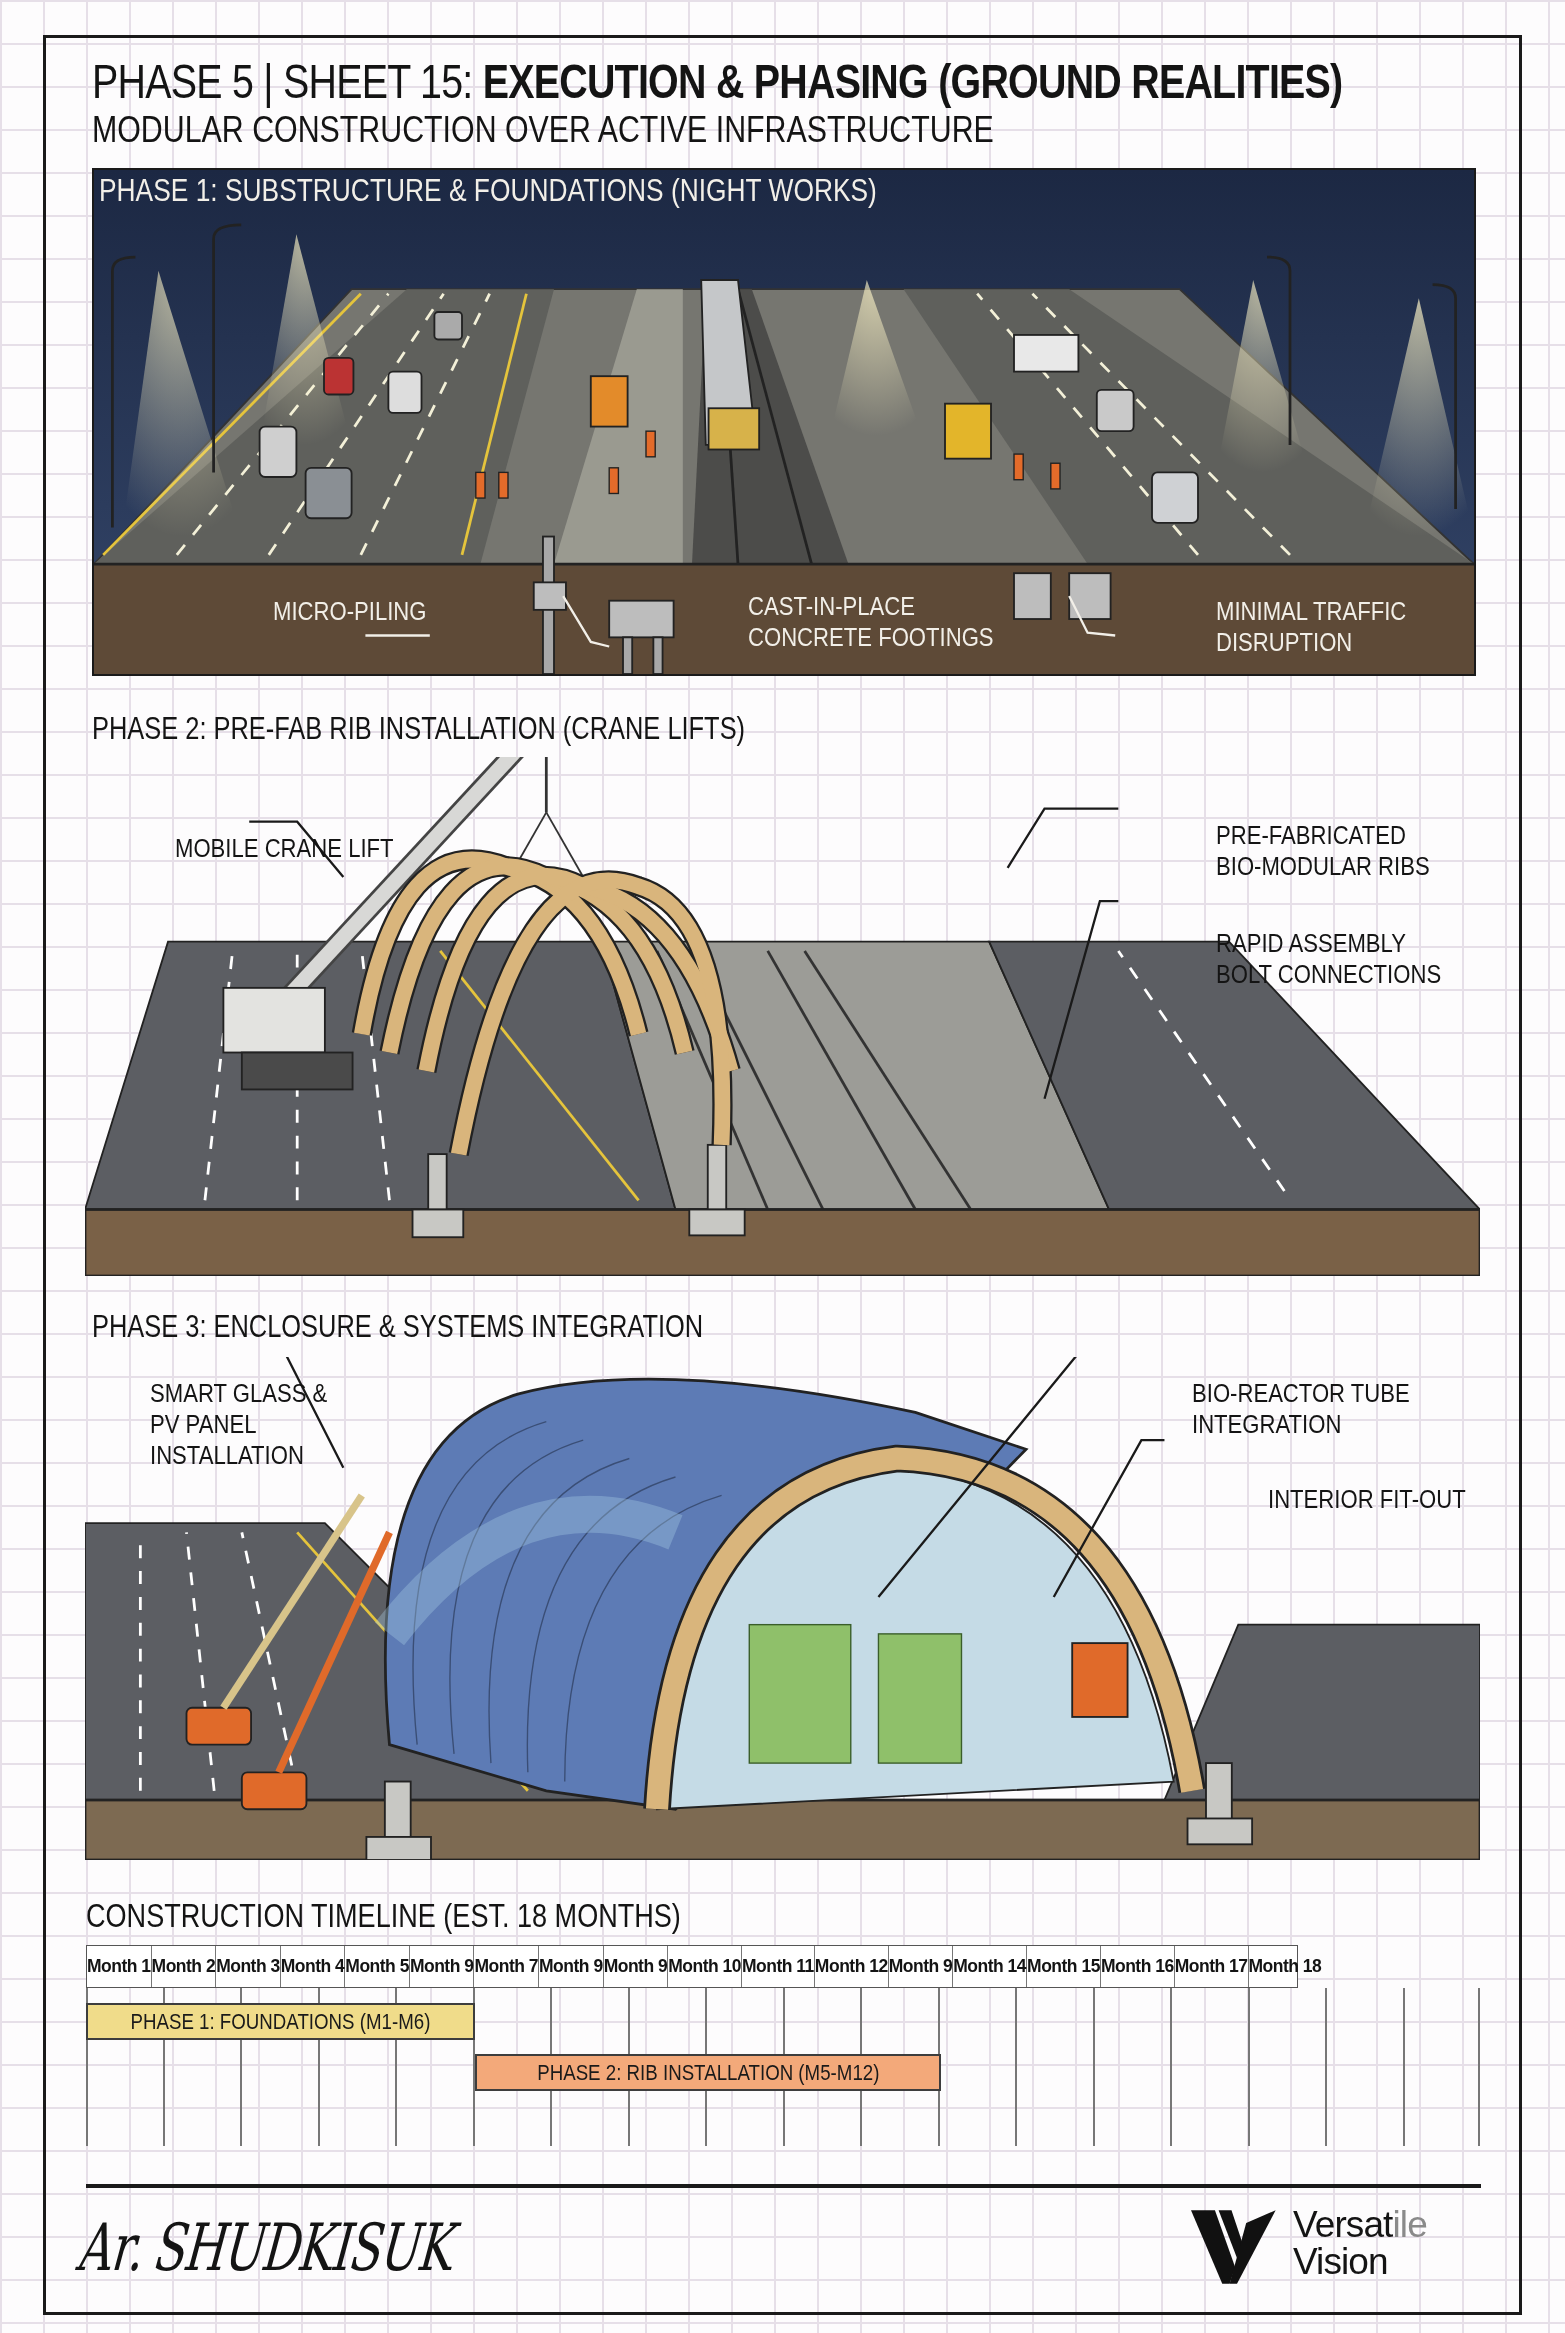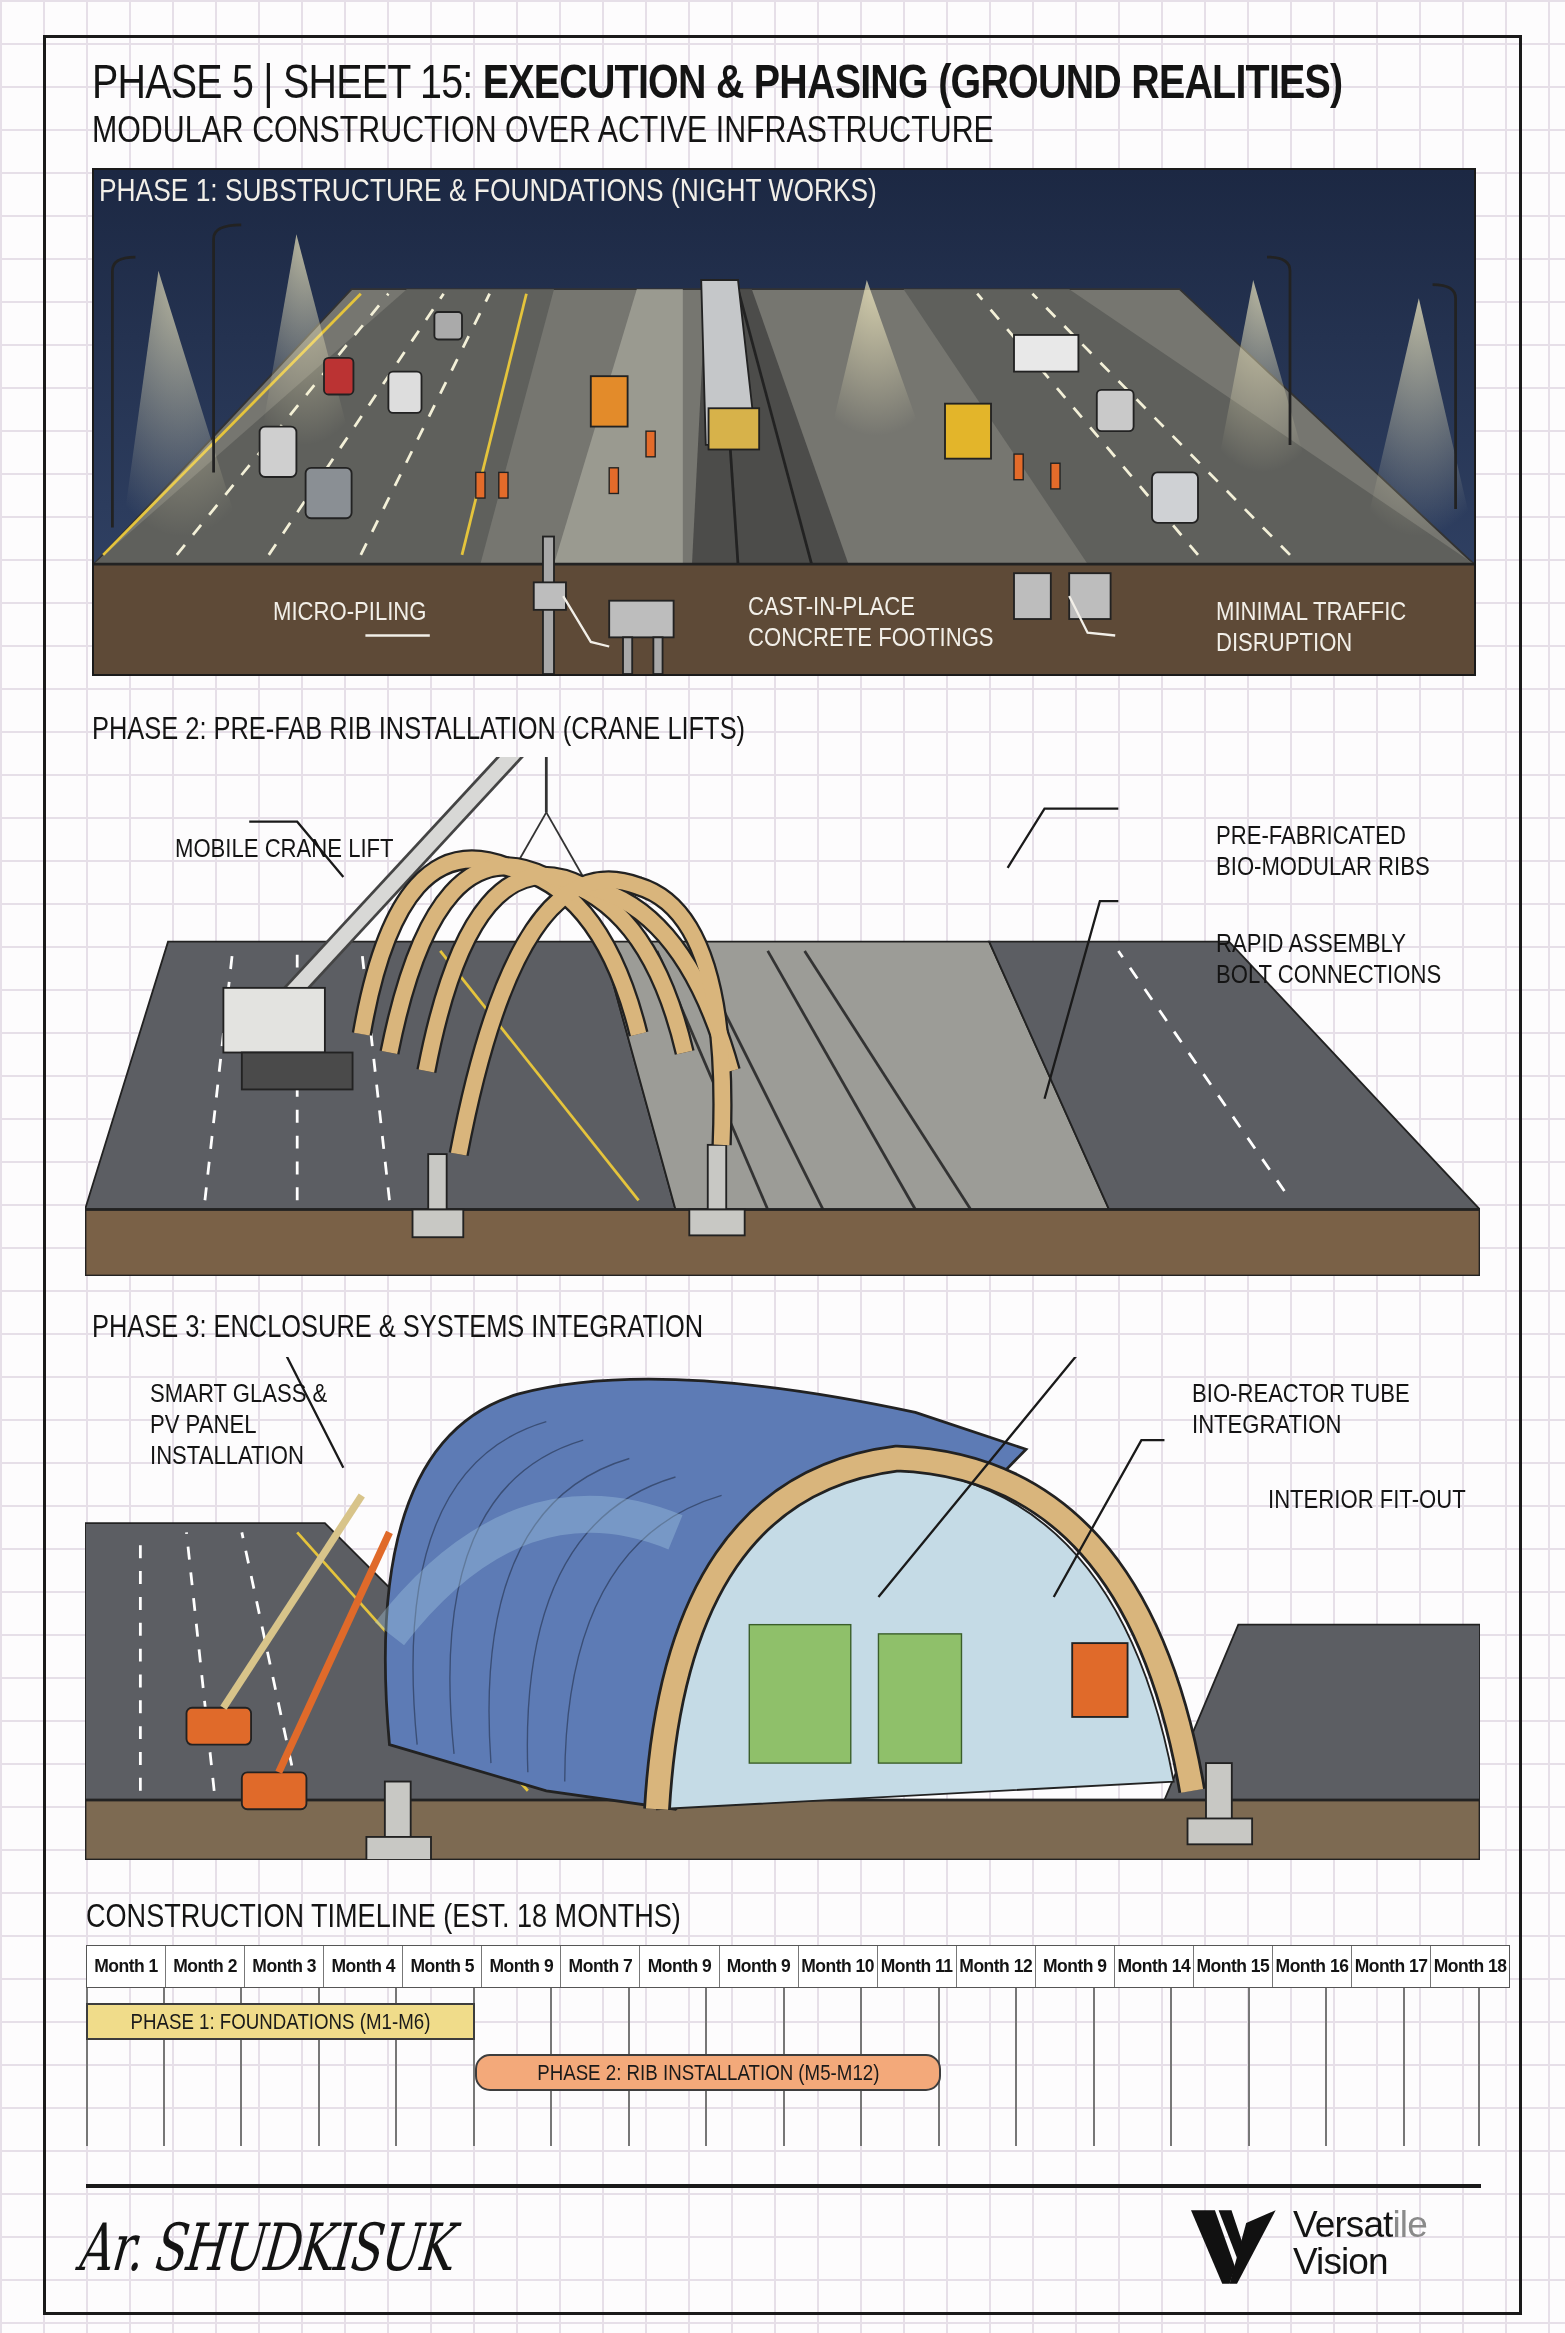--- a/index.html
+++ b/index.html
@@ -44,21 +44,21 @@
   .panel svg { display: block; width: 100%; height: 100%; }
 
   
   .timeline-title {
     position: absolute; left: 86px; top: 1897px; font-size: 33px; white-space: nowrap;
     transform: scaleX(0.82); transform-origin: left top;
   }
   .timeline {
     position: absolute; left: 86px; top: 1945px; width: 1394px; height: 201px;
   }
-  .month-row { position: absolute; left: 0; top: 0; width: 1424px; height: 43px;
+  .month-row { position: absolute; left: 0; top: 0; width: 1212px; height: 43px;
     display: flex; border: 1.8px solid #555; background: #fff; }
   .month-cell { flex: 1; border-right: 1.8px solid #777; font-size: 17.5px; font-weight: 700;
     display: flex; align-items: center; justify-content: center; white-space: nowrap;
     letter-spacing: -0.5px; }
   .month-cell:last-child { border-right: none; }
   .vline { position: absolute; top: 43px; width: 1.8px; height: 158px; background: #777; }
   .bar {
     position: absolute; height: 37px; border: 2.8px solid #3d3d3d;
     display: flex; align-items: center; justify-content: center;
     font-size: 22px; white-space: nowrap; color: #1a1a1a;
@@ -364,21 +364,21 @@
   <div class="vline" style="left:1007px"></div>
   <div class="vline" style="left:1084px"></div>
   <div class="vline" style="left:1162px"></div>
   <div class="vline" style="left:1239px"></div>
   <div class="vline" style="left:1317px"></div>
   <div class="vline" style="left:1392px"></div>
 
   <div class="bar" style="left:0; top:58px; width:389px; background:#f0dc8a;">
     <span>PHASE 1: FOUNDATIONS (M1-M6)</span>
   </div>
-  <div class="bar" style="left:389px; top:109px; width:466px; background:#f3a97a;border-radius:15px;">
+  <div class="bar" style="left:389px; top:109px; width:466px; background:#f3a97a;">
     <span>PHASE 2: RIB INSTALLATION (M5-M12)</span>
   </div>
 </div>
 
 <div class="footer-rule"></div>
 <div class="signature">Ar. SHUDKISUK</div>
 <div class="logo">
   <svg width="92" height="74" viewBox="0 0 100 80" style="position:absolute; left:0; top:3.7px;">
     <polygon points="0,0 26,0 48,62 42,80 34,80" fill="#111"></polygon>
     <polygon points="30,0 44,0 56,36 50,52" fill="#111"></polygon>

